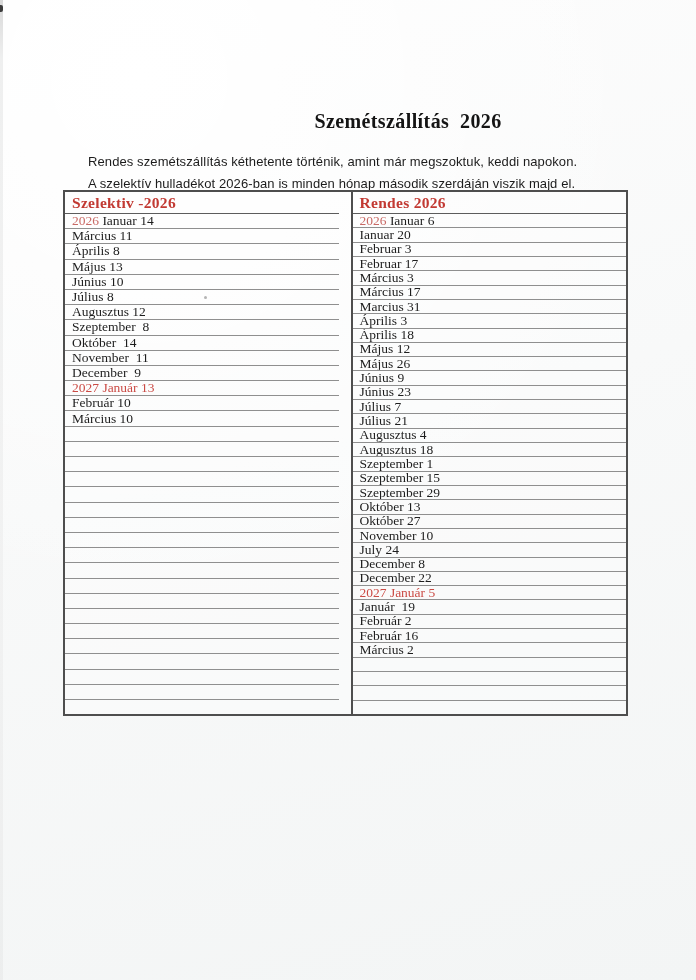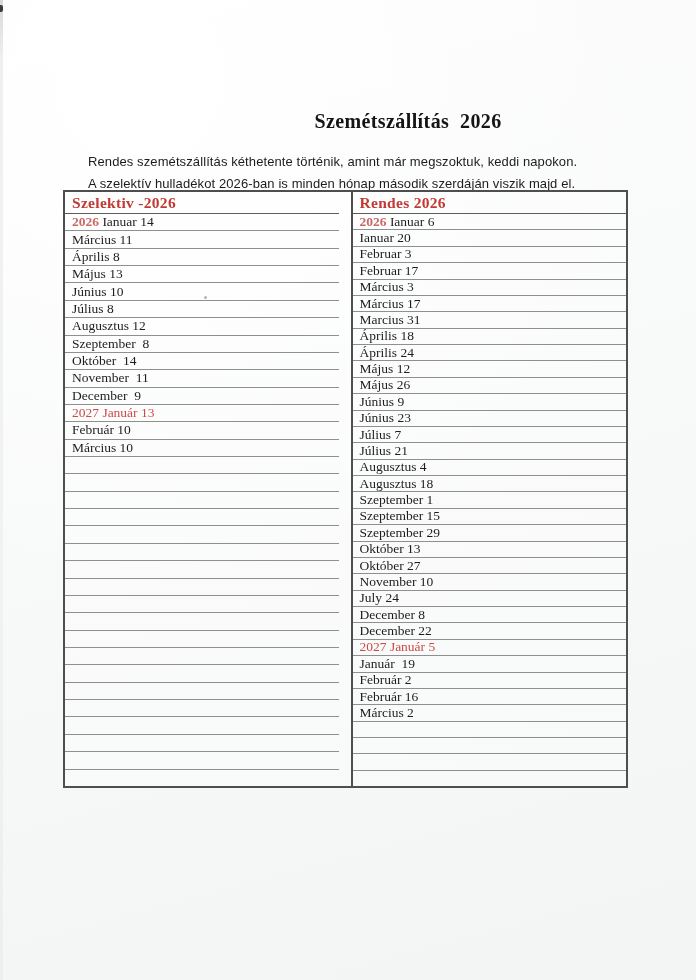--- a/index.html
+++ b/index.html
@@ -67,21 +67,21 @@
     white-space: pre;
   }
   .intro-1 { top: 146px; }
   .intro-2 { top: 168px; }
 
   .schedule-table {
     position: absolute;
     left: 63px;
     top: 190px;
     width: 565px;
-    height: 598px;
+    height: 526px;
     box-sizing: border-box;
     border: 2px solid var(--border-outer, #4e4e4e);
     display: flex;
     background: rgba(255,255,255,0.35);
     gap: 12px;
   }
   .col {
     flex: 1 1 0;
     display: flex;
     flex-direction: column;
@@ -115,21 +115,21 @@
     border-bottom: 1px solid var(--border-inner, #8f8f8f);
     display: flex;
     align-items: center;
     padding-left: 7px;
     font-size: 13.5px;
     color: var(--text, #1d1d1d);
     white-space: pre;
     overflow: hidden;
   }
   .row:last-child { border-bottom: none; }
-  .year-red { color: var(--year-red, #c96a66); font-weight: bold; }
+  .year-red { color: var(--year-red, #c96a66); }
   .red-text { color: var(--full-red, #cb4b45); text-align: right; }
 </style>
 </head>
 <body>
 
 <div class="page">
   <div class="corner-speck"></div>
   <div class="dot-speck"></div>
 
   <h1 class="title">Szemétszállítás  2026</h1>
@@ -179,22 +179,22 @@
     <div class="col col-right">
       <div class="col-header">Rendes 2026</div>
       <div class="col-body">
           <div class="row"><span class="year-red">2026 </span><span>Ianuar 6</span></div>
           <div class="row"><span>Ianuar 20</span></div>
           <div class="row"><span>Februar 3</span></div>
           <div class="row"><span>Februar 17</span></div>
           <div class="row"><span>Március 3</span></div>
           <div class="row"><span>Március 17</span></div>
           <div class="row"><span>Marcius 31</span></div>
+          <div class="row"><span>Április 3</span></div>
           <div class="row"><span>Április 18</span></div>
-          <div class="row"><span>Április 24</span></div>
           <div class="row"><span>Május 12</span></div>
           <div class="row"><span>Május 26</span></div>
           <div class="row"><span>Június 9</span></div>
           <div class="row"><span>Június 23</span></div>
           <div class="row"><span>Július 7</span></div>
           <div class="row"><span>Július 21</span></div>
           <div class="row"><span>Augusztus 4</span></div>
           <div class="row"><span>Augusztus 18</span></div>
           <div class="row"><span>Szeptember 1</span></div>
           <div class="row"><span>Szeptember 15</span></div>

